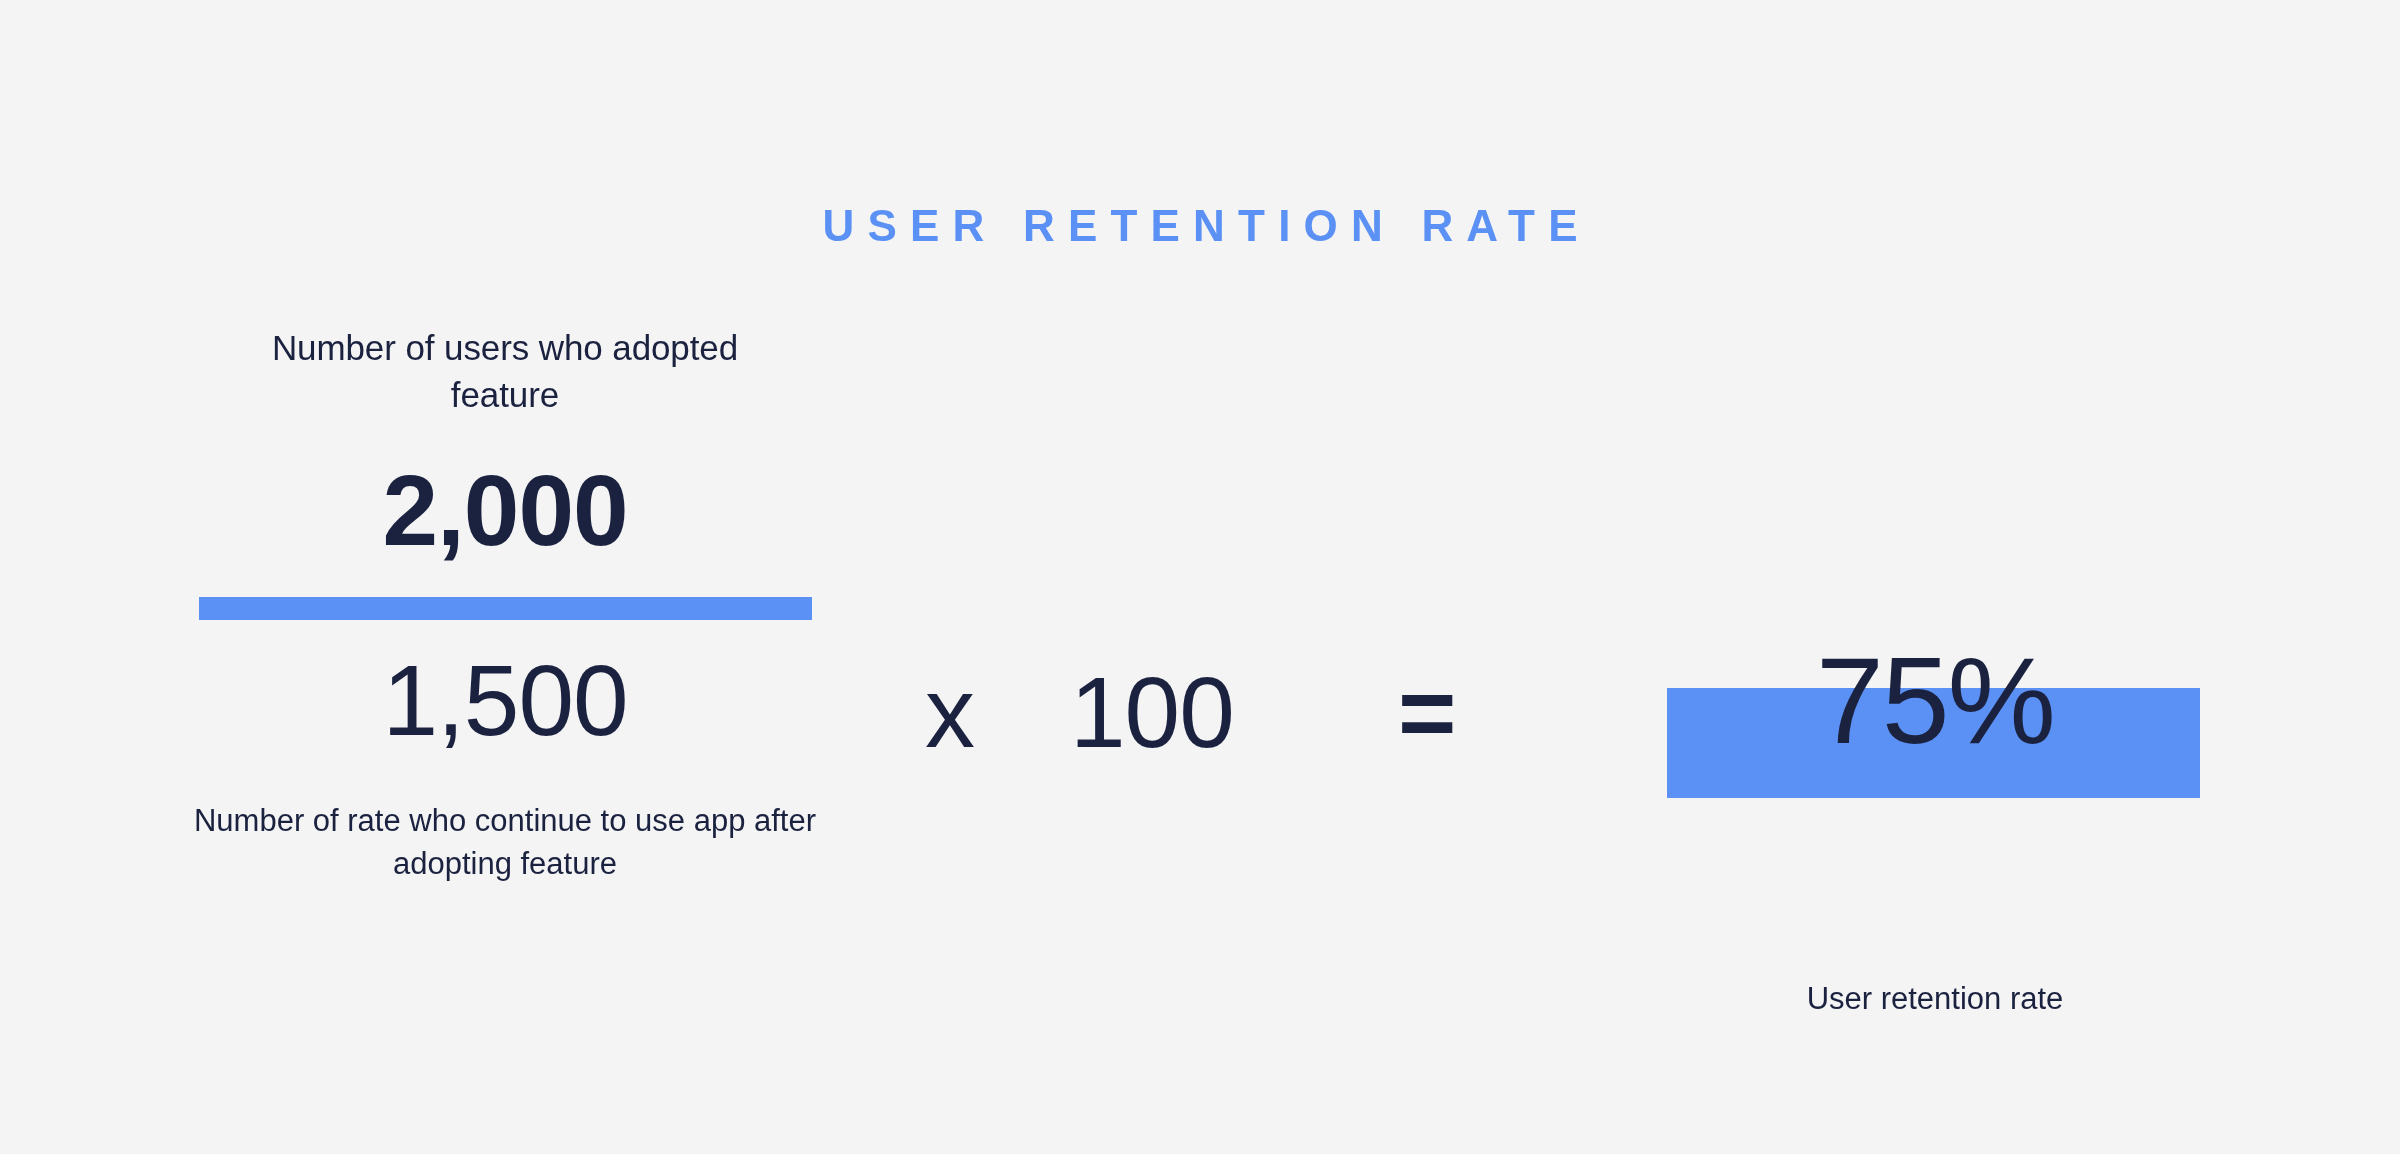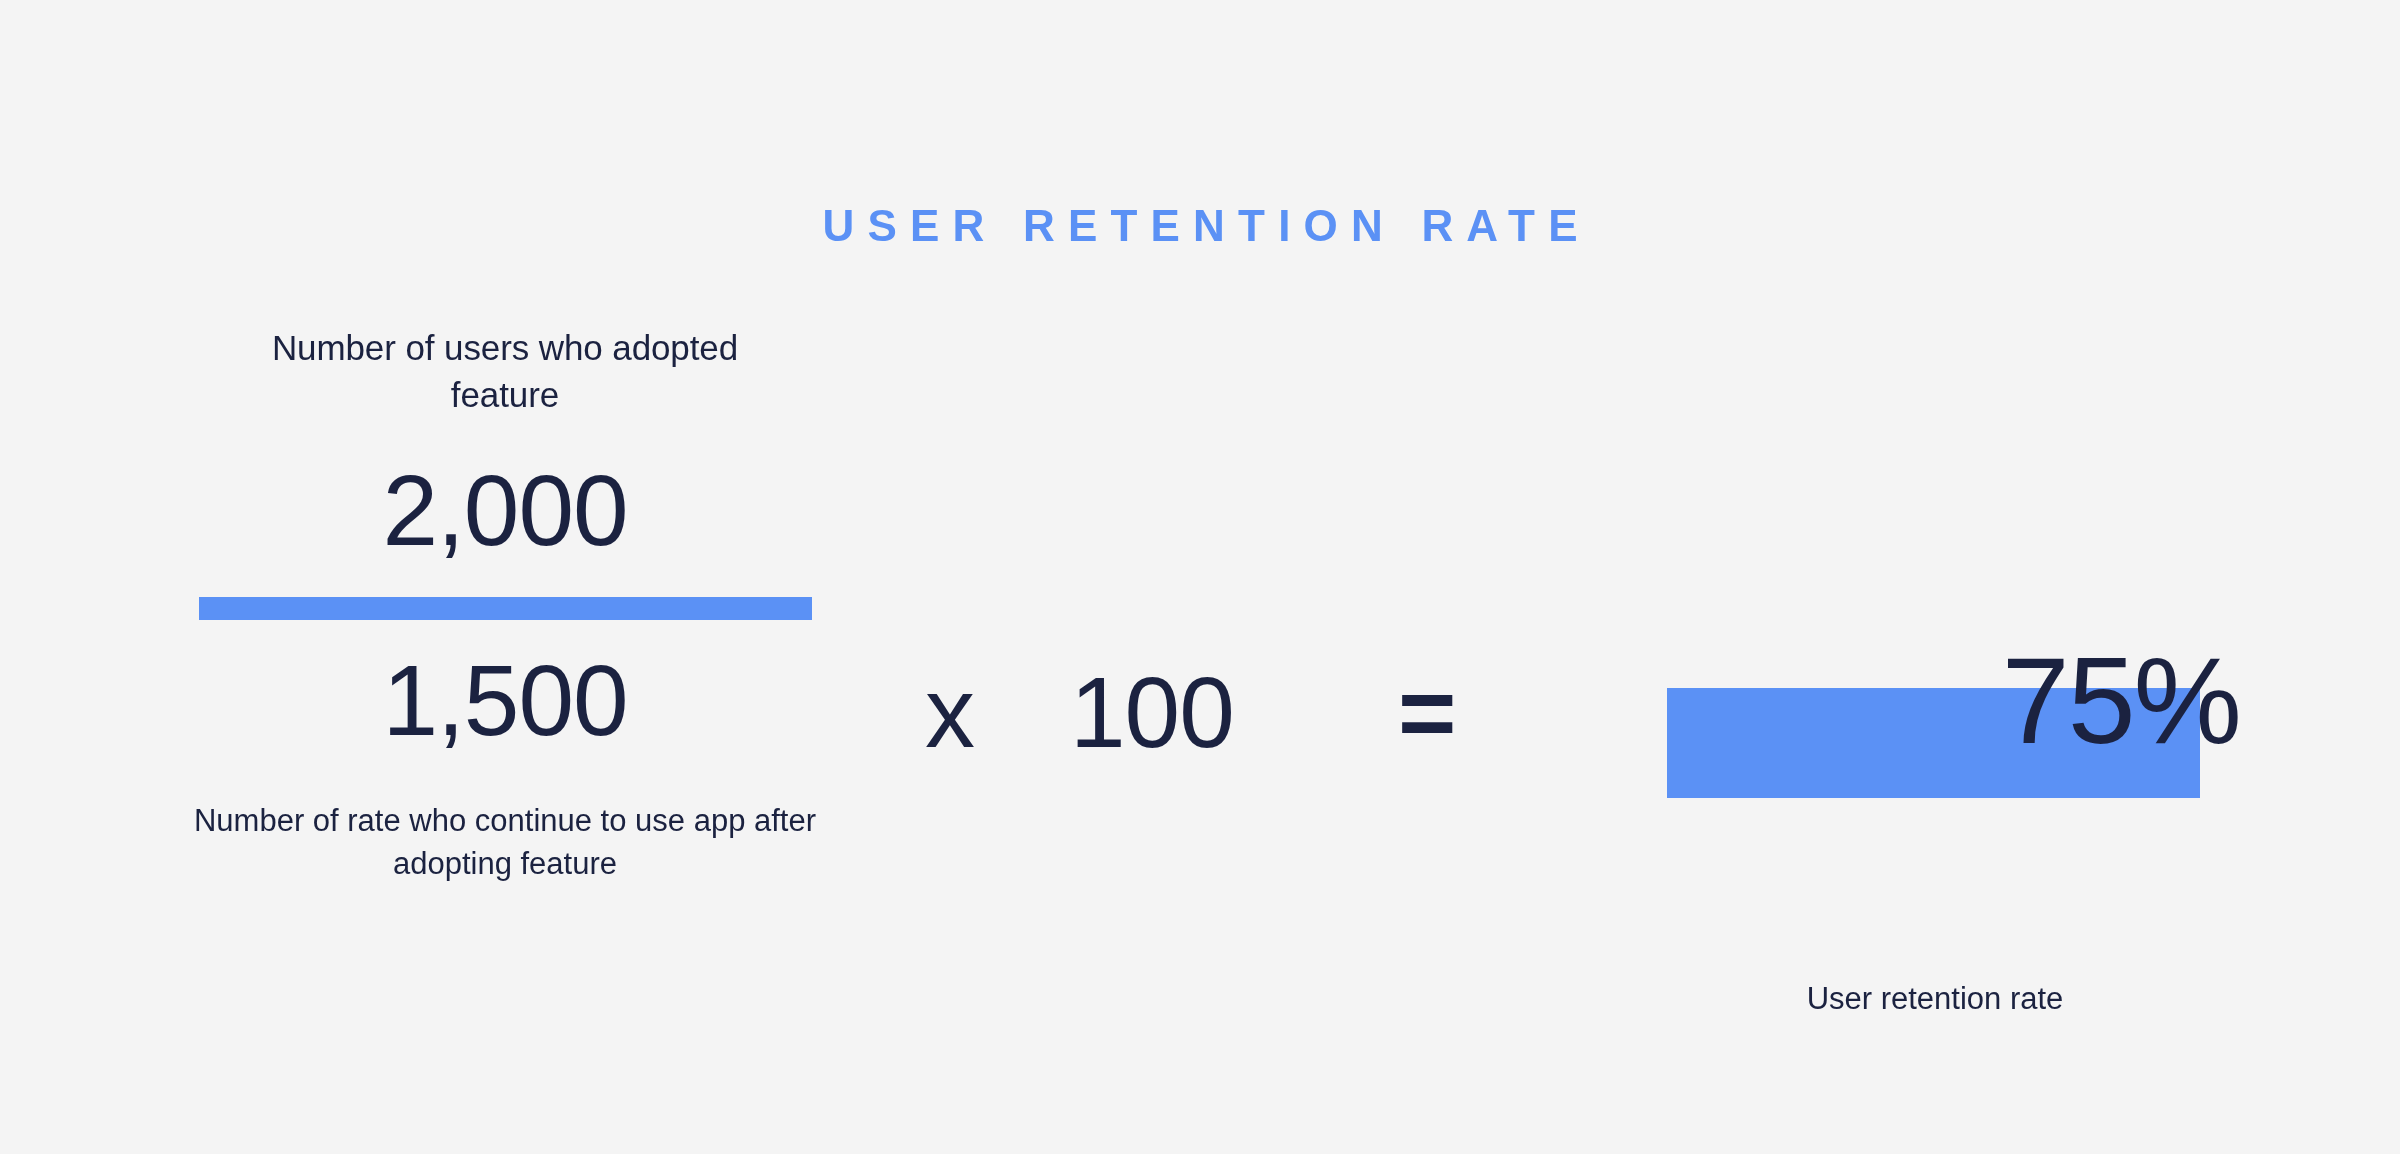--- a/index.html
+++ b/index.html
@@ -61,21 +61,21 @@
     line-height: 1.33;
     letter-spacing: -0.1px;
     margin: 0 auto;
     width: 470px;
     text-align: center;
   }
 
   .frac-numerator {
     color: #1b2240;
     font-size: 100px;
-    font-weight: 400;
+    font-weight: 700;
     line-height: 1.0;
     letter-spacing: -1px;
     margin-top: 42px;
     height: 108px;
   }
 
   .frac-bar {
     width: 613px;
     height: 23px;
     background: #5b91f5;
@@ -136,21 +136,21 @@
     width: 533px;
     height: 110px;
     background: #5b91f5;
   }
 
   .result-value {
     position: absolute;
     left: 0;
     top: 0;
     width: 610px;
-    text-align: right;
+    text-align: center;
     color: #1b2240;
     font-size: 122px;
     font-weight: 500;
     line-height: 1.0;
     letter-spacing: -2px;
   }
 
   .result-caption {
     position: absolute;
     left: 0;

